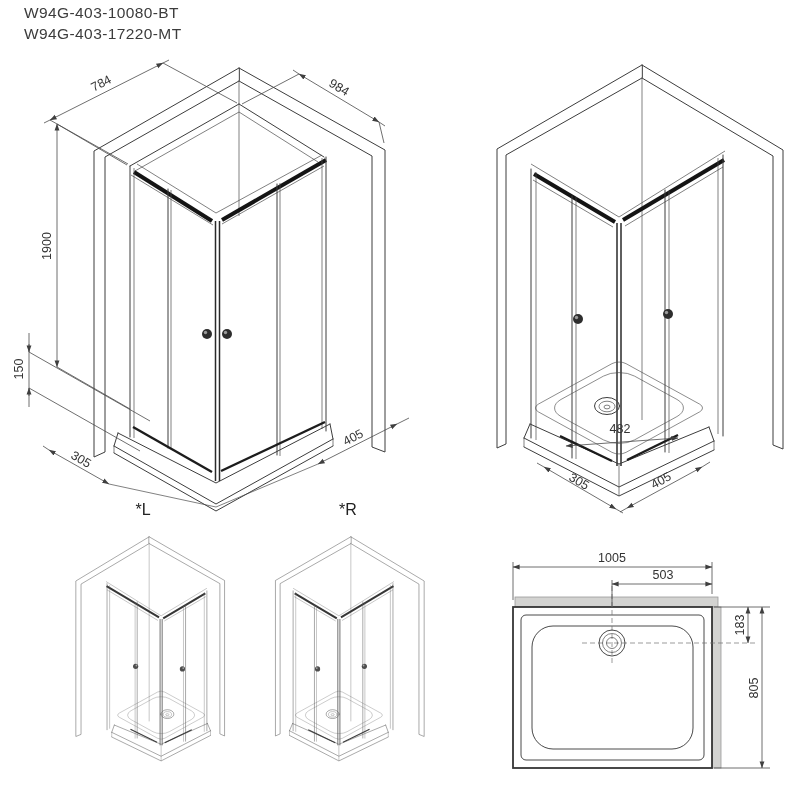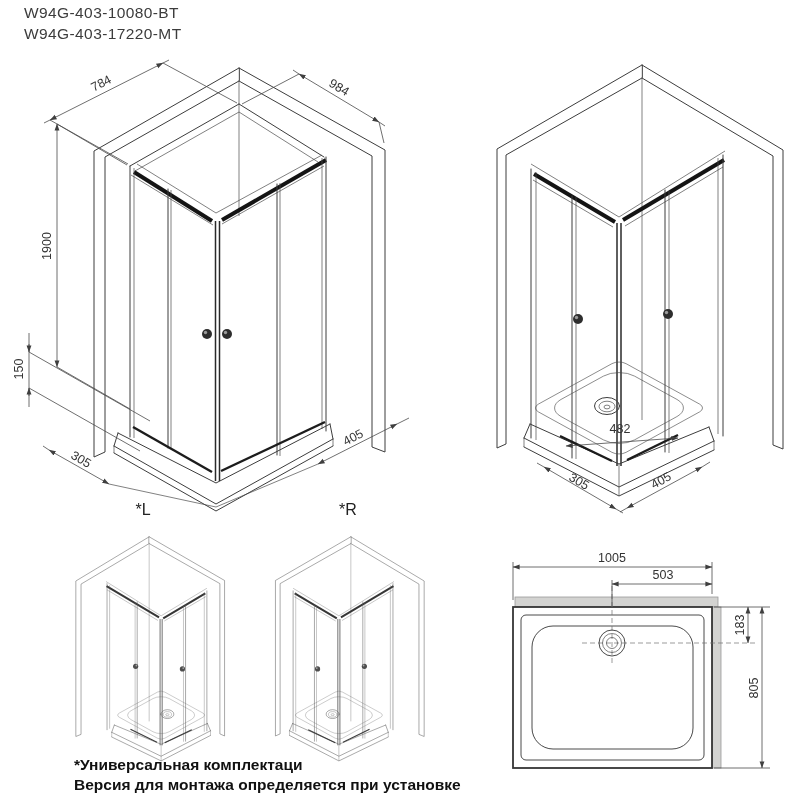--- a/index.html
+++ b/index.html
@@ -255,18 +255,14 @@
       </g>
 
       <g>
         <line class="dim" x1="714" y1="768" x2="770" y2="768"></line>
         <line class="dim" x1="762" y1="607" x2="762" y2="768" marker-start="url(#arr)" marker-end="url(#arr)"></line>
         <text class="dimtxt" x="754" y="692" text-anchor="middle" transform="rotate(-90 754 688)">805</text>
       </g>
     </g>
   </svg>
 
-  <div class="foot">
-    <div>*Универсальная комплектаци</div>
-    <div>Версия для монтажа определяется при установке</div>
-  </div>
 
 </div>
 
 </body></html>

